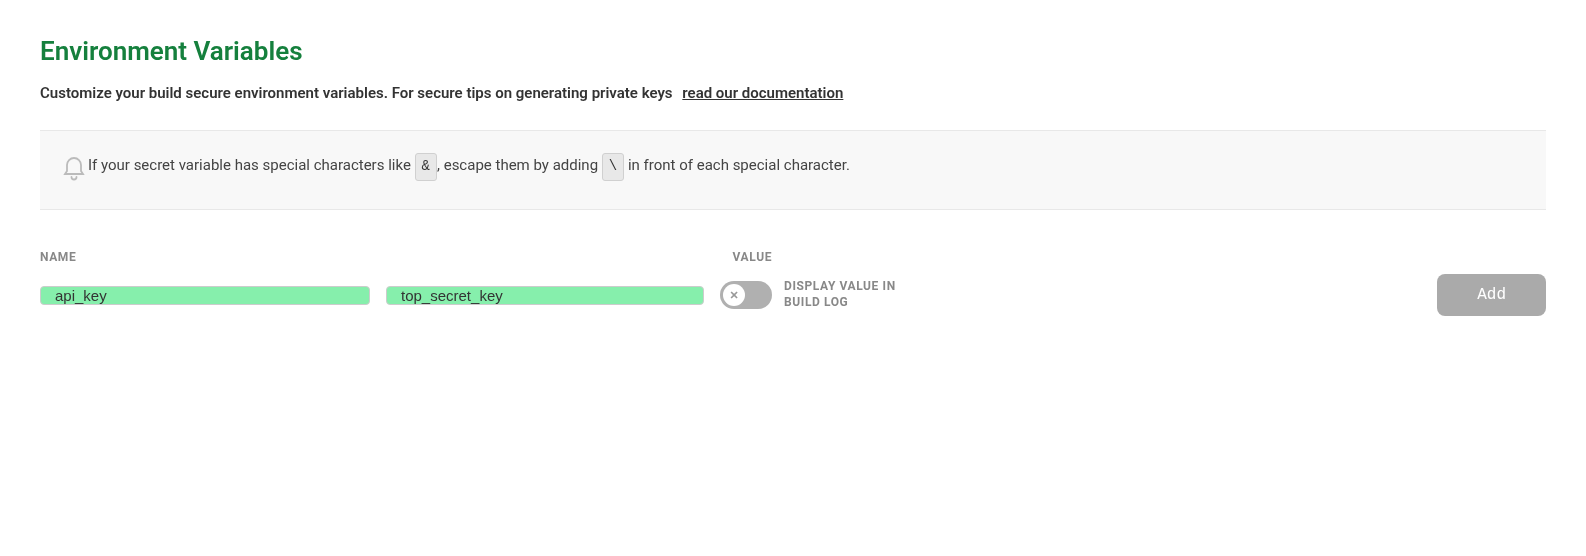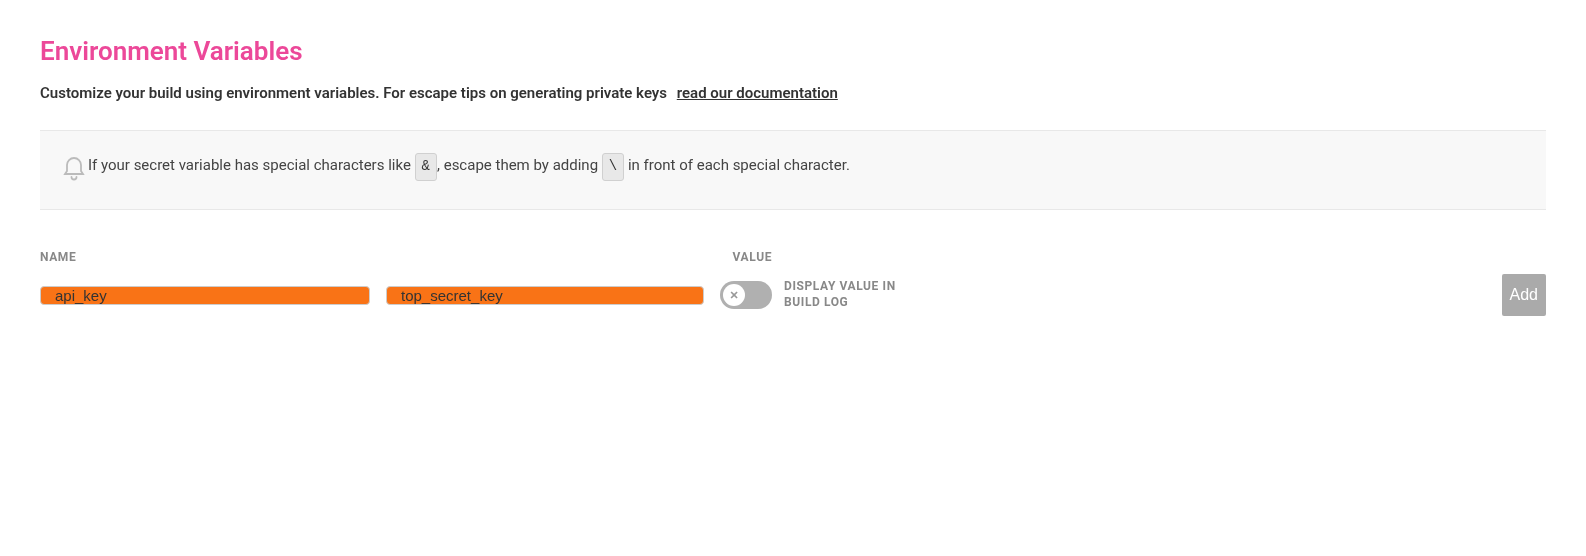--- a/index.html
+++ b/index.html
@@ -5,21 +5,21 @@
     * { box-sizing: border-box; margin: 0; padding: 0; }
     body {
       font-family: -apple-system, BlinkMacSystemFont, 'Segoe UI', Roboto, Helvetica, Arial, sans-serif;
       background: #fff;
       color: #333;
       padding: 36px 40px;
       max-width: 1586px;
     }
 
     .page-title {
-      color: #ec4899;
+      color: #15803d;
       font-size: 26px;
       font-weight: 600;
       margin-bottom: 18px;
     }
 
     .subtitle {
       font-size: 15px;
       color: #333;
       font-weight: 600;
       margin-bottom: 28px;
@@ -99,21 +99,21 @@
       gap: 16px;
     }
 
     .form-input {
       border: 1px solid #ccc;
       border-radius: 4px;
       padding: 0 14px;
       font-size: 15px;
       color: #333;
       outline: none;
-      background: #f97316;
+      background: #86efac;
     }
 
     .form-input-name {
       width: 330px;
     }
 
     .form-input-value {
       width: 318px;
     }
 
@@ -156,35 +156,36 @@
       letter-spacing: 0.05em;
       text-transform: uppercase;
       line-height: 1.3;
       max-width: 120px;
     }
 
     .add-button {
       background: #aaa;
       color: #fff;
       border: none;
-      border-radius: 2px;
-      padding: 12px 8px;
+      border-radius: 8px;
+      padding: 12px 40px;
       font-size: 16px;
       font-weight: 500;
       cursor: pointer;
       margin-left: auto;
+      font-family: Liberation Mono, monospace;
     }
   </style>
 </head>
 <body>
 
 <h1 class="page-title">Environment Variables</h1>
 
 <p class="subtitle">
-  <span>Customize your build using environment variables. For escape tips on generating private keys </span><a href="#">read our documentation</a>
+  <span>Customize your build secure environment variables. For secure tips on generating private keys </span><a href="#">read our documentation</a>
 </p>
 
 <div class="info-box">
   <div class="info-icon">
     <svg width="28" height="28" viewBox="0 0 28 28" fill="none" xmlns="http://www.w3.org/2000/svg">
       <path d="M14 3C10.134 3 7 6.134 7 10v6l-2 3h18l-2-3v-6c0-3.866-3.134-7-7-7z" stroke="#bbb" stroke-width="1.8" fill="none"></path>
       <path d="M11.5 22c0 1.38 1.12 2.5 2.5 2.5s2.5-1.12 2.5-2.5" stroke="#bbb" stroke-width="1.8" fill="none" stroke-linecap="round"></path>
     </svg>
   </div>
   <div class="info-text">

